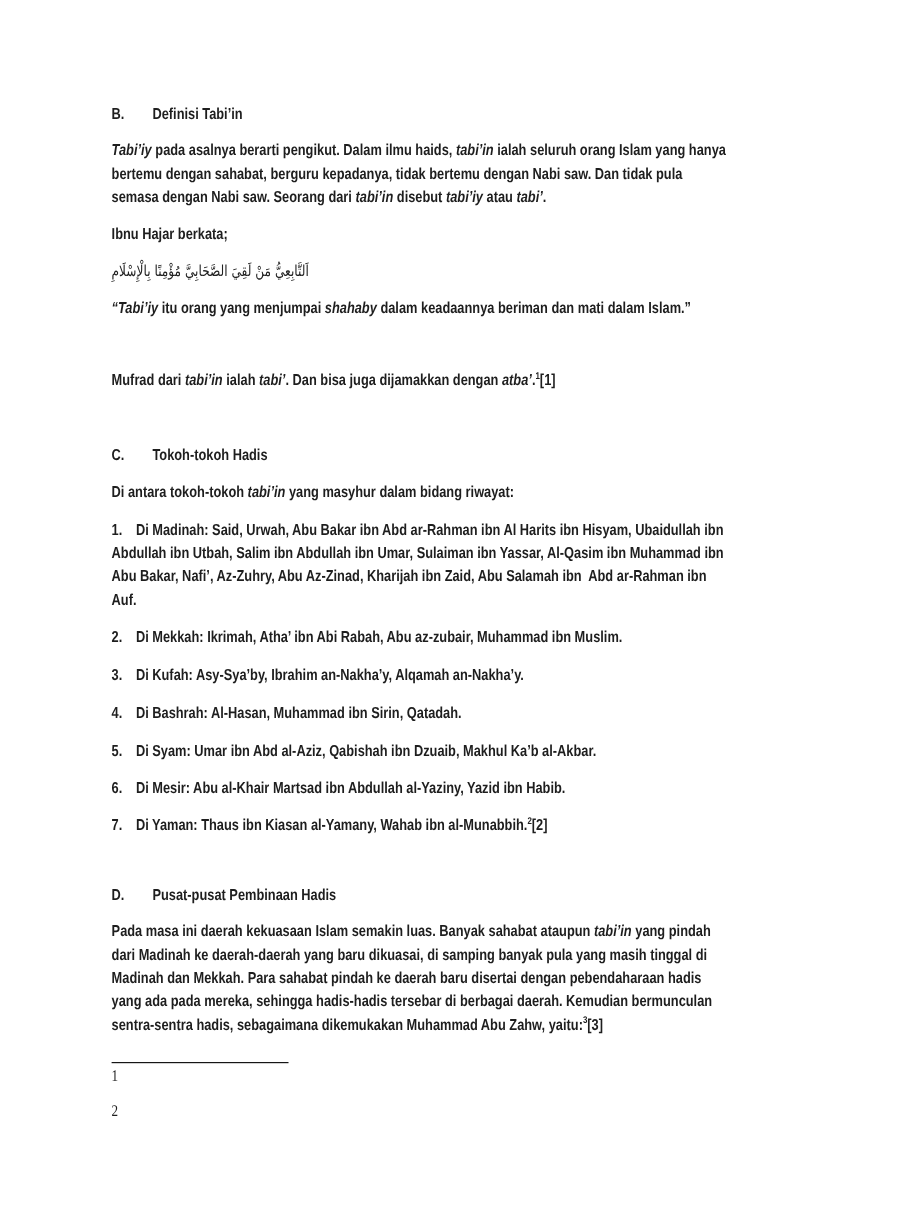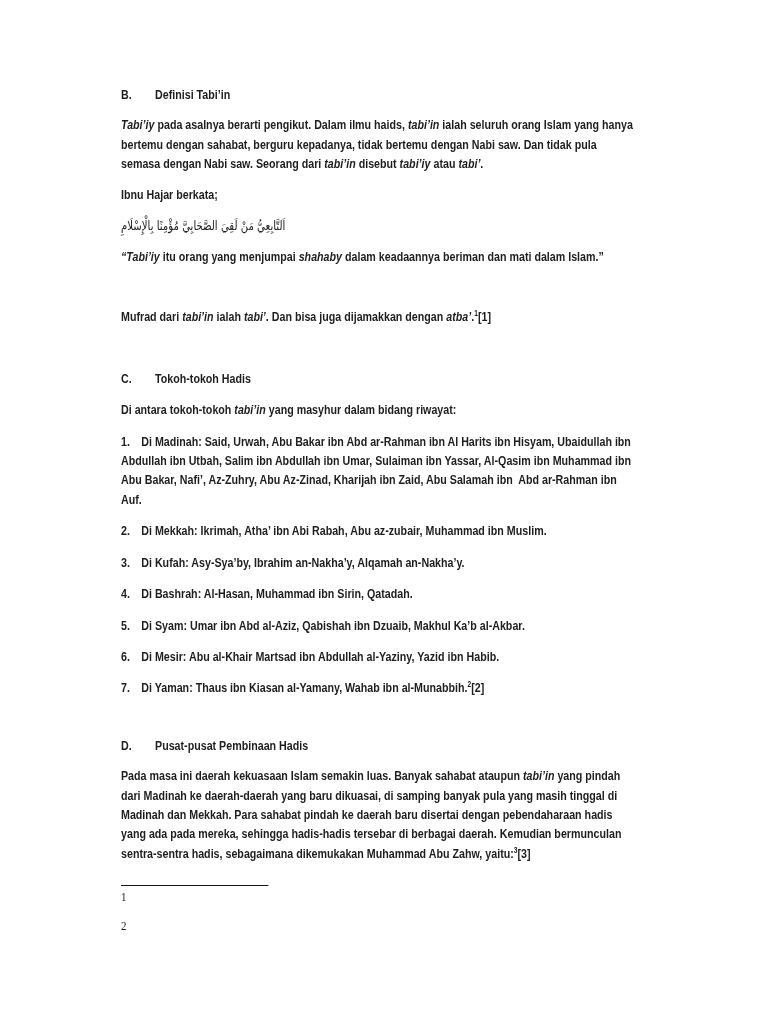--- a/index.html
+++ b/index.html
@@ -6,21 +6,20 @@
   body{
     width:768px;height:1024px;
     background:#ffffff;
     overflow:hidden;
     font-family:"Liberation Sans",sans-serif;
   }
   .page{
     position:relative;
     width:645px;height:1024px;
     background:#ffffff;
-    margin-left:28px;
   }
   .content{
     position:absolute;
     left:93px;top:85px;
     width:900px;
     transform:scaleX(0.81);
     transform-origin:0 0;
     color:#1e1e1e;
   }
   .blk{

